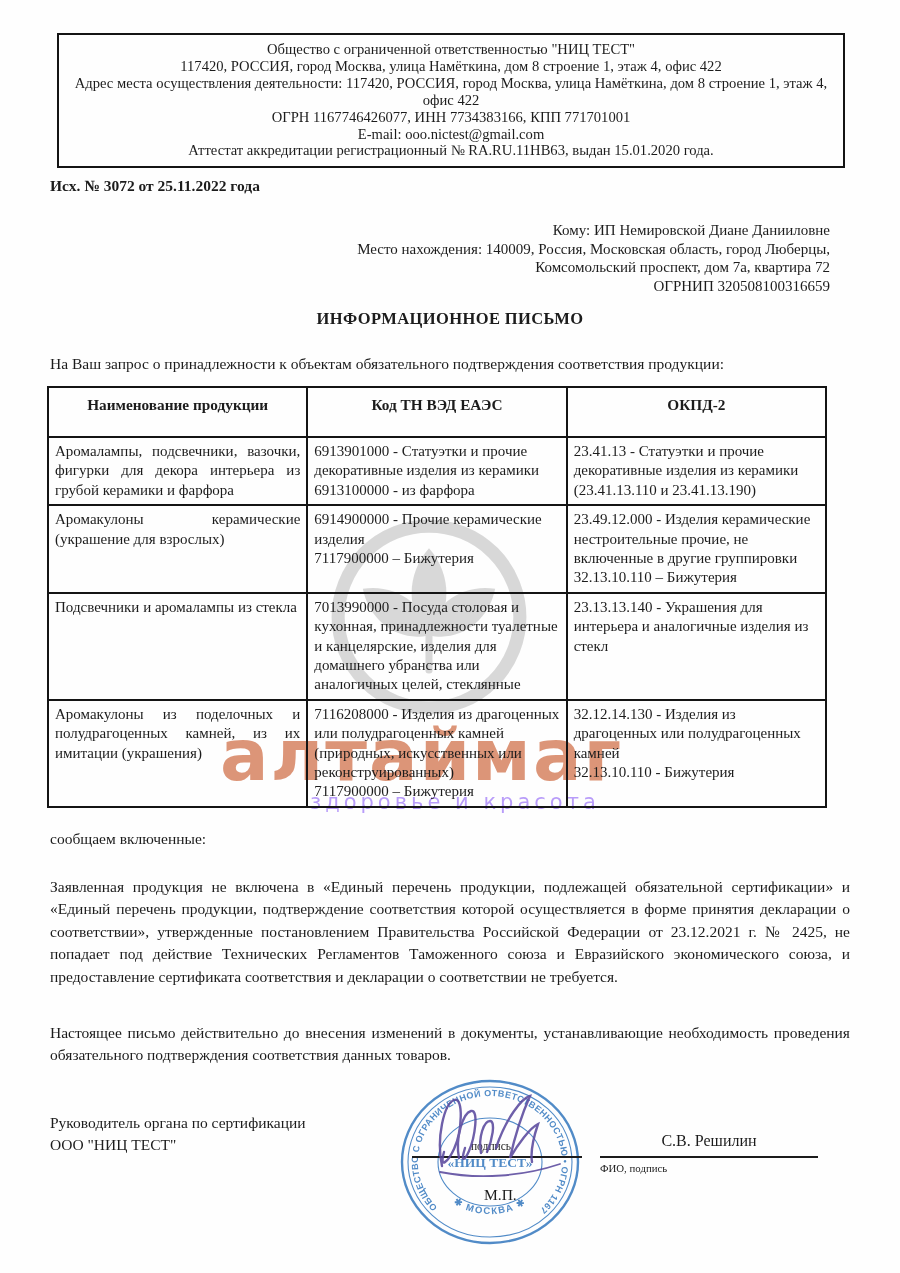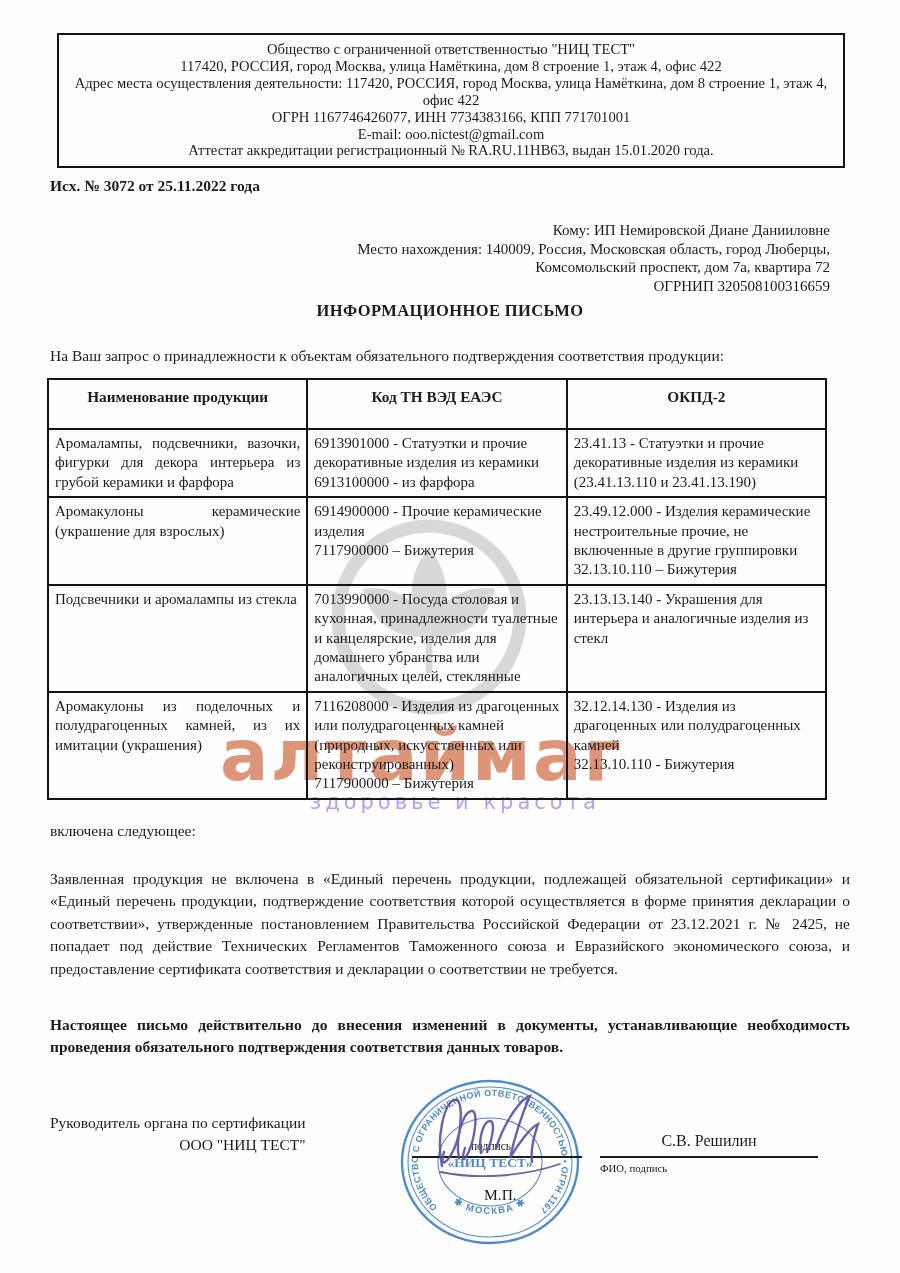--- a/index.html
+++ b/index.html
@@ -27,40 +27,40 @@
   .letterhead {
     margin:33px 55px 0 57px; border:2px solid #141414;
     padding:6px 14px 7px 14px; text-align:center;
     font-size:14.6px; line-height:16.9px;
   }
   .ref-line { margin:9px 0 0 50px; font-weight:bold; font-size:15.5px; }
   .recipient {
     margin:26px 70px 0 auto; width:548px; text-align:right;
     font-size:15px; line-height:18.4px;
   }
-  .doc-title { margin-top:6px; text-align:center; font-weight:bold; font-size:16.5px; letter-spacing:.4px; }
+  .doc-title { margin-top:14px; text-align:center; font-weight:bold; font-size:16.5px; letter-spacing:.4px; }
   .intro { margin:26px 50px 0 50px; font-size:15.5px; }
   table.products {
     margin:13px 0 0 47px; width:780px; border-collapse:collapse;
     border:2px solid #141414; font-size:15px; line-height:19.4px;
     table-layout:fixed; background:transparent;
   }
   table.products th, table.products td {
     border:2px solid #141414; vertical-align:top; padding:4px 6px 4px 6px;
   }
   table.products th { font-weight:bold; text-align:center; font-size:15.3px; height:50px; padding-top:7px; }
   td.c-name { width:326px; text-align:justify; }
   td.c-tnved { width:224px;border-radius:7px; }
   td.c-okpd { width:228px; }
   .pre { white-space:pre-line; }
   .lead { margin:22px 50px 0 50px; font-size:15.5px; }
   .para { margin:28px 50px 0 50px; font-size:15.5px; line-height:22.4px; text-align:justify; }
-  .para2 { margin-top:34px;font-weight:bold; }
+  .para2 { margin-top:34px; }
   
-  .sig-role { position:absolute; left:50px; top:1112px; font-size:15.5px; line-height:22px; z-index:3;text-align:right; }
+  .sig-role { position:absolute; left:50px; top:1112px; font-size:15.5px; line-height:22px; z-index:3; }
   .stamp { position:absolute; left:398px; top:1077px; width:184px; height:170px; z-index:2; opacity:.9; }
   .autograph { position:absolute; left:424px; top:1086px; width:152px; height:102px; z-index:4; }
   .sig-line1 { position:absolute; left:412px; top:1156px; width:170px; height:2px; background:#1c1c1c; z-index:3; }
   .sig-label { position:absolute; left:452px; top:1140px; width:78px; text-align:center; font-size:11.5px; z-index:3; }
   .mp-label { position:absolute; left:484px; top:1186px; font-size:15.5px; z-index:3; }
   .name-text { position:absolute; left:600px; top:1132px; width:218px; text-align:center; font-size:16px; z-index:3; }
   .sig-line2 { position:absolute; left:600px; top:1156px; width:218px; height:2px; background:#1c1c1c; z-index:3; }
   .name-label { position:absolute; left:600px; top:1162px; width:218px; text-align:left; font-size:10.8px; z-index:3; }
 </style>
 </head>
@@ -136,21 +136,21 @@
         <tr>
           <td class="c-name">Аромакулоны из поделочных и полудрагоценных камней, из их имитации (украшения)</td>
           <td class="c-tnved pre">7116208000 - Изделия из драгоценных или полудрагоценных камней (природных, искусственных или реконструированных)
 7117900000 – Бижутерия</td>
           <td class="c-okpd pre">32.12.14.130 - Изделия из драгоценных или полудрагоценных камней
 32.13.10.110 - Бижутерия</td>
         </tr>
       </tbody>
     </table>
 
-    <div class="lead">включена следующее:</div>
+    <div class="lead">сообщаем включенные:</div>
     <div class="para">Заявленная продукция не включена в «Единый перечень продукции, подлежащей обязательной сертификации» и «Единый перечень продукции, подтверждение соответствия которой осуществляется в форме принятия декларации о соответствии», утвержденные постановлением Правительства Российской Федерации от 23.12.2021 г. № 2425, не попадает под действие Технических Регламентов Таможенного союза и Евразийского экономического союза, и предоставление сертификата соответствия и декларации о соответствии не требуется.</div>
     <div class="para para2">Настоящее письмо действительно до внесения изменений в документы, устанавливающие необходимость проведения обязательного подтверждения соответствия данных товаров.</div>
   </div>
 
   <div class="sig-role">
     <div>Руководитель органа по сертификации</div>
     <div>ООО "НИЦ ТЕСТ"</div>
   </div>
 
   <svg class="stamp" viewBox="0 0 184 170">

